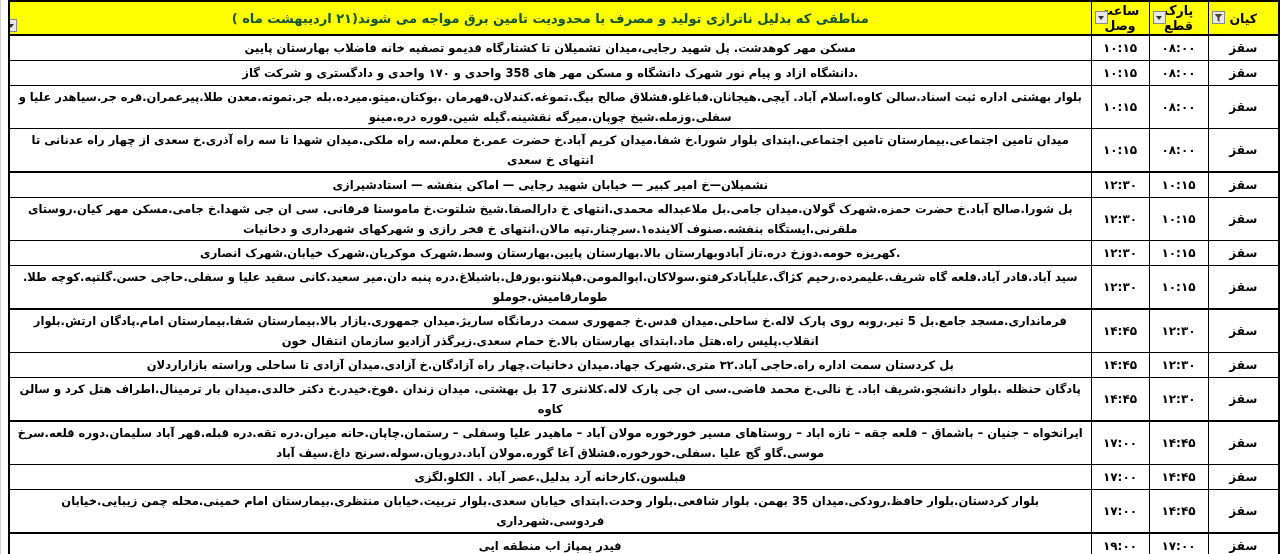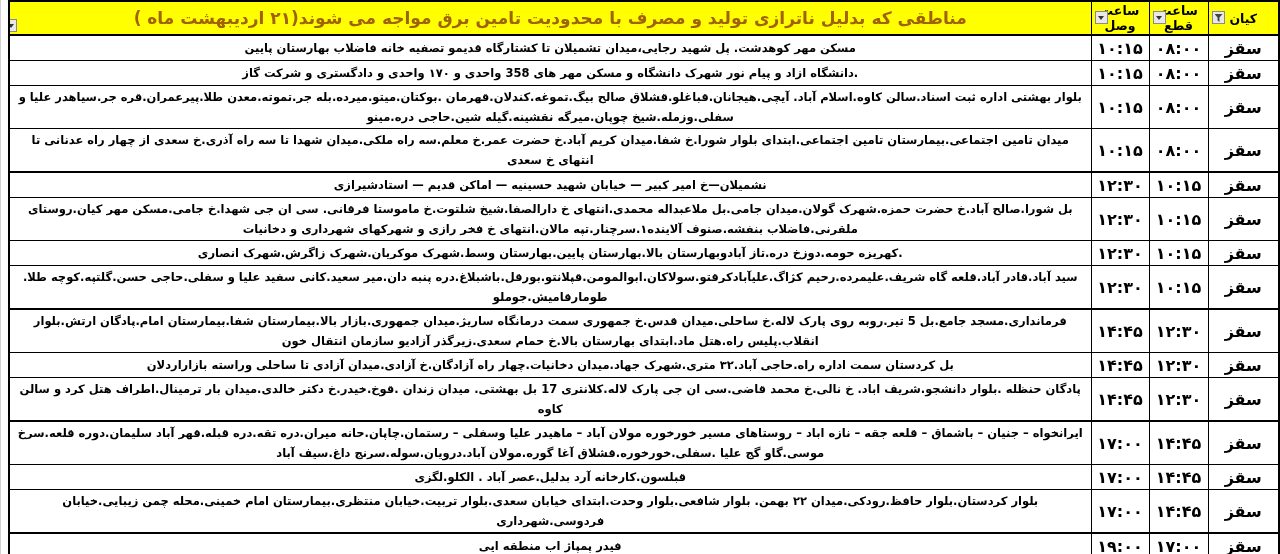--- a/index.html
+++ b/index.html
@@ -37,27 +37,27 @@
     overflow:hidden;
   }
   thead th{
     background:#ffff00;
     height:22px;
     font-size:12.5px;
     position:relative;
     border-bottom:2px solid #000;
   }
   th.h-areas .title{
-    color:#a16207;
-    font-size:17px;
+    color:#14532d;
+    font-size:13px;
     font-weight:700;
     display:block;
   }
   tbody td{
-    font-size:16px;
+    font-size:12px;
     height:22px;
     line-height:21px;
     background:#fff;
   }
   td.c-areas{font-size:11.5px;line-height:20px;text-align:center;}
   tr.group-end td{border-bottom:2px solid #000;}
   
   .fbtn{
     display:inline-block;
     width:13px;height:13px;
@@ -104,21 +104,21 @@
     </colgroup>
     <thead>
       <tr>
         <th class="h-region">
           <span class="hlabel">کیان</span>
           <span class="fbtn side">
               <span class="funnel"></span>
             </span>
         </th>
         <th class="h-cut">
-          <span class="hlabel">ساعت قطع</span>
+          <span class="hlabel">پارک قطع</span>
           <span class="fbtn side">
               <span class="arrow"></span>
             </span>
         </th>
         <th class="h-restore">
           <span class="hlabel">ساعت وصل</span>
           <span class="fbtn side">
               <span class="arrow"></span>
             </span>
         </th>
@@ -140,45 +140,45 @@
         <tr>
       <td class="c-region">سقز</td>
       <td class="c-cut">۰۸:۰۰</td>
       <td class="c-restore">۱۰:۱۵</td>
       <td class="c-areas">.دانشگاه ازاد و پیام نور شهرک دانشگاه و مسکن مهر های 358 واحدی و ۱۷۰ واحدی و دادگستری و شرکت گاز</td>
     </tr>
         <tr>
       <td class="c-region">سقز</td>
       <td class="c-cut">۰۸:۰۰</td>
       <td class="c-restore">۱۰:۱۵</td>
-      <td class="c-areas">بلوار بهشتی اداره ثبت اسناد.سالن کاوه.اسلام آباد. آیچی.هیجانان.قباغلو.قشلاق صالح بیگ.تموغه.کندلان.قهرمان .بوکتان.میتو.میرده.بله جر.تموته.معدن طلا.پیرعمران.قره جر.سیاهدر علیا و سفلی.وزمله.شیخ چوپان.میرگه نقشینه.گیله شین.حاجی دره.مینو</td>
+      <td class="c-areas">بلوار بهشتی اداره ثبت اسناد.سالن کاوه.اسلام آباد. آیچی.هیجانان.قباغلو.قشلاق صالح بیگ.تموغه.کندلان.قهرمان .بوکتان.میتو.میرده.بله جر.تموته.معدن طلا.پیرعمران.قره جر.سیاهدر علیا و سفلی.وزمله.شیخ چوپان.میرگه نقشینه.گیله شین.قوره دره.مینو</td>
     </tr>
         <tr class="group-end">
       <td class="c-region">سقز</td>
       <td class="c-cut">۰۸:۰۰</td>
       <td class="c-restore">۱۰:۱۵</td>
       <td class="c-areas">میدان تامین اجتماعی.بیمارستان تامین اجتماعی.ابتدای بلوار شورا.خ شفا.میدان کریم آباد.خ حضرت عمر.خ معلم.سه راه ملکی.میدان شهدا تا سه راه آذری.خ سعدی از چهار راه عدنانی تا انتهای خ سعدی</td>
     </tr>
         <tr>
       <td class="c-region">سقز</td>
       <td class="c-cut">۱۰:۱۵</td>
       <td class="c-restore">۱۲:۳۰</td>
-      <td class="c-areas">نشمیلان—خ امیر کبیر — خیابان شهید حسینیه — اماکن قدیم — استادشیرازی</td>
-    </tr>
-        <tr>
-      <td class="c-region">سقز</td>
-      <td class="c-cut">۱۰:۱۵</td>
-      <td class="c-restore">۱۲:۳۰</td>
-      <td class="c-areas">بل شورا.صالح آباد.خ حضرت حمزه.شهرک گولان.میدان جامی.بل ملاعبداله محمدی.انتهای خ دارالصفا.شیخ شلتوت.خ ماموستا فرقانی. سی ان جی شهدا.خ جامی.مسکن مهر کیان.روستای ملقرنی.فاضلاب بنفشه.صنوف آلاینده۱.سرچنار.تپه مالان.انتهای خ فخر رازی و شهرکهای شهرداری و دخانیات</td>
-    </tr>
-        <tr>
-      <td class="c-region">سقز</td>
-      <td class="c-cut">۱۰:۱۵</td>
-      <td class="c-restore">۱۲:۳۰</td>
-      <td class="c-areas">.کهریزه حومه.دوزخ دره.تاز آبادوبهارستان بالا.بهارستان پایین.بهارستان وسط.شهرک موکریان.شهرک زاگرش.شهرک انصاری</td>
+      <td class="c-areas">نشمیلان—خ امیر کبیر — خیابان شهید رجایی — اماکن بنفشه — استادشیرازی</td>
+    </tr>
+        <tr>
+      <td class="c-region">سقز</td>
+      <td class="c-cut">۱۰:۱۵</td>
+      <td class="c-restore">۱۲:۳۰</td>
+      <td class="c-areas">بل شورا.صالح آباد.خ حضرت حمزه.شهرک گولان.میدان جامی.بل ملاعبداله محمدی.انتهای خ دارالصفا.شیخ شلتوت.خ ماموستا فرقانی. سی ان جی شهدا.خ جامی.مسکن مهر کیان.روستای ملقرنی.ایستگاه بنفشه.صنوف آلاینده۱.سرچنار.تپه مالان.انتهای خ فخر رازی و شهرکهای شهرداری و دخانیات</td>
+    </tr>
+        <tr>
+      <td class="c-region">سقز</td>
+      <td class="c-cut">۱۰:۱۵</td>
+      <td class="c-restore">۱۲:۳۰</td>
+      <td class="c-areas">.کهریزه حومه.دوزخ دره.تاز آبادوبهارستان بالا.بهارستان پایین.بهارستان وسط.شهرک موکریان.شهرک خیابان.شهرک انصاری</td>
     </tr>
         <tr class="group-end">
       <td class="c-region">سقز</td>
       <td class="c-cut">۱۰:۱۵</td>
       <td class="c-restore">۱۲:۳۰</td>
       <td class="c-areas">سید آباد.قادر آباد.قلعه گاه شریف.علیمرده.رحیم کژاگ.علیآبادکرقتو.سولاکان.ابوالمومن.قپلانتو.بورقل.باشبلاغ.دره پنبه دان.میر سعید.کانی سفید علیا و سفلی.حاجی حسن.گلتپه.کوچه طلا. طومارقامیش.جوملو</td>
     </tr>
         <tr>
       <td class="c-region">سقز</td>
       <td class="c-cut">۱۲:۳۰</td>
@@ -206,21 +206,21 @@
         <tr>
       <td class="c-region">سقز</td>
       <td class="c-cut">۱۴:۴۵</td>
       <td class="c-restore">۱۷:۰۰</td>
       <td class="c-areas">قبلسون.کارخانه آرد بدلیل.عصر آباد . الکلو.لگزی</td>
     </tr>
         <tr class="group-end">
       <td class="c-region">سقز</td>
       <td class="c-cut">۱۴:۴۵</td>
       <td class="c-restore">۱۷:۰۰</td>
-      <td class="c-areas">بلوار کردستان.بلوار حافظ.رودکی.میدان ۲۲ بهمن. بلوار شافعی.بلوار وحدت.ابتدای خیابان سعدی.بلوار تربیت.خیابان منتظری.بیمارستان امام خمینی.محله چمن زیبایی.خیابان فردوسی.شهرداری</td>
+      <td class="c-areas">بلوار کردستان.بلوار حافظ.رودکی.میدان 35 بهمن. بلوار شافعی.بلوار وحدت.ابتدای خیابان سعدی.بلوار تربیت.خیابان منتظری.بیمارستان امام خمینی.محله چمن زیبایی.خیابان فردوسی.شهرداری</td>
     </tr>
         <tr>
       <td class="c-region">سقز</td>
       <td class="c-cut">۱۷:۰۰</td>
       <td class="c-restore">۱۹:۰۰</td>
       <td class="c-areas">فیدر پمپاژ اب منطقه ایی</td>
     </tr>
       </tbody>
   </table>
 

